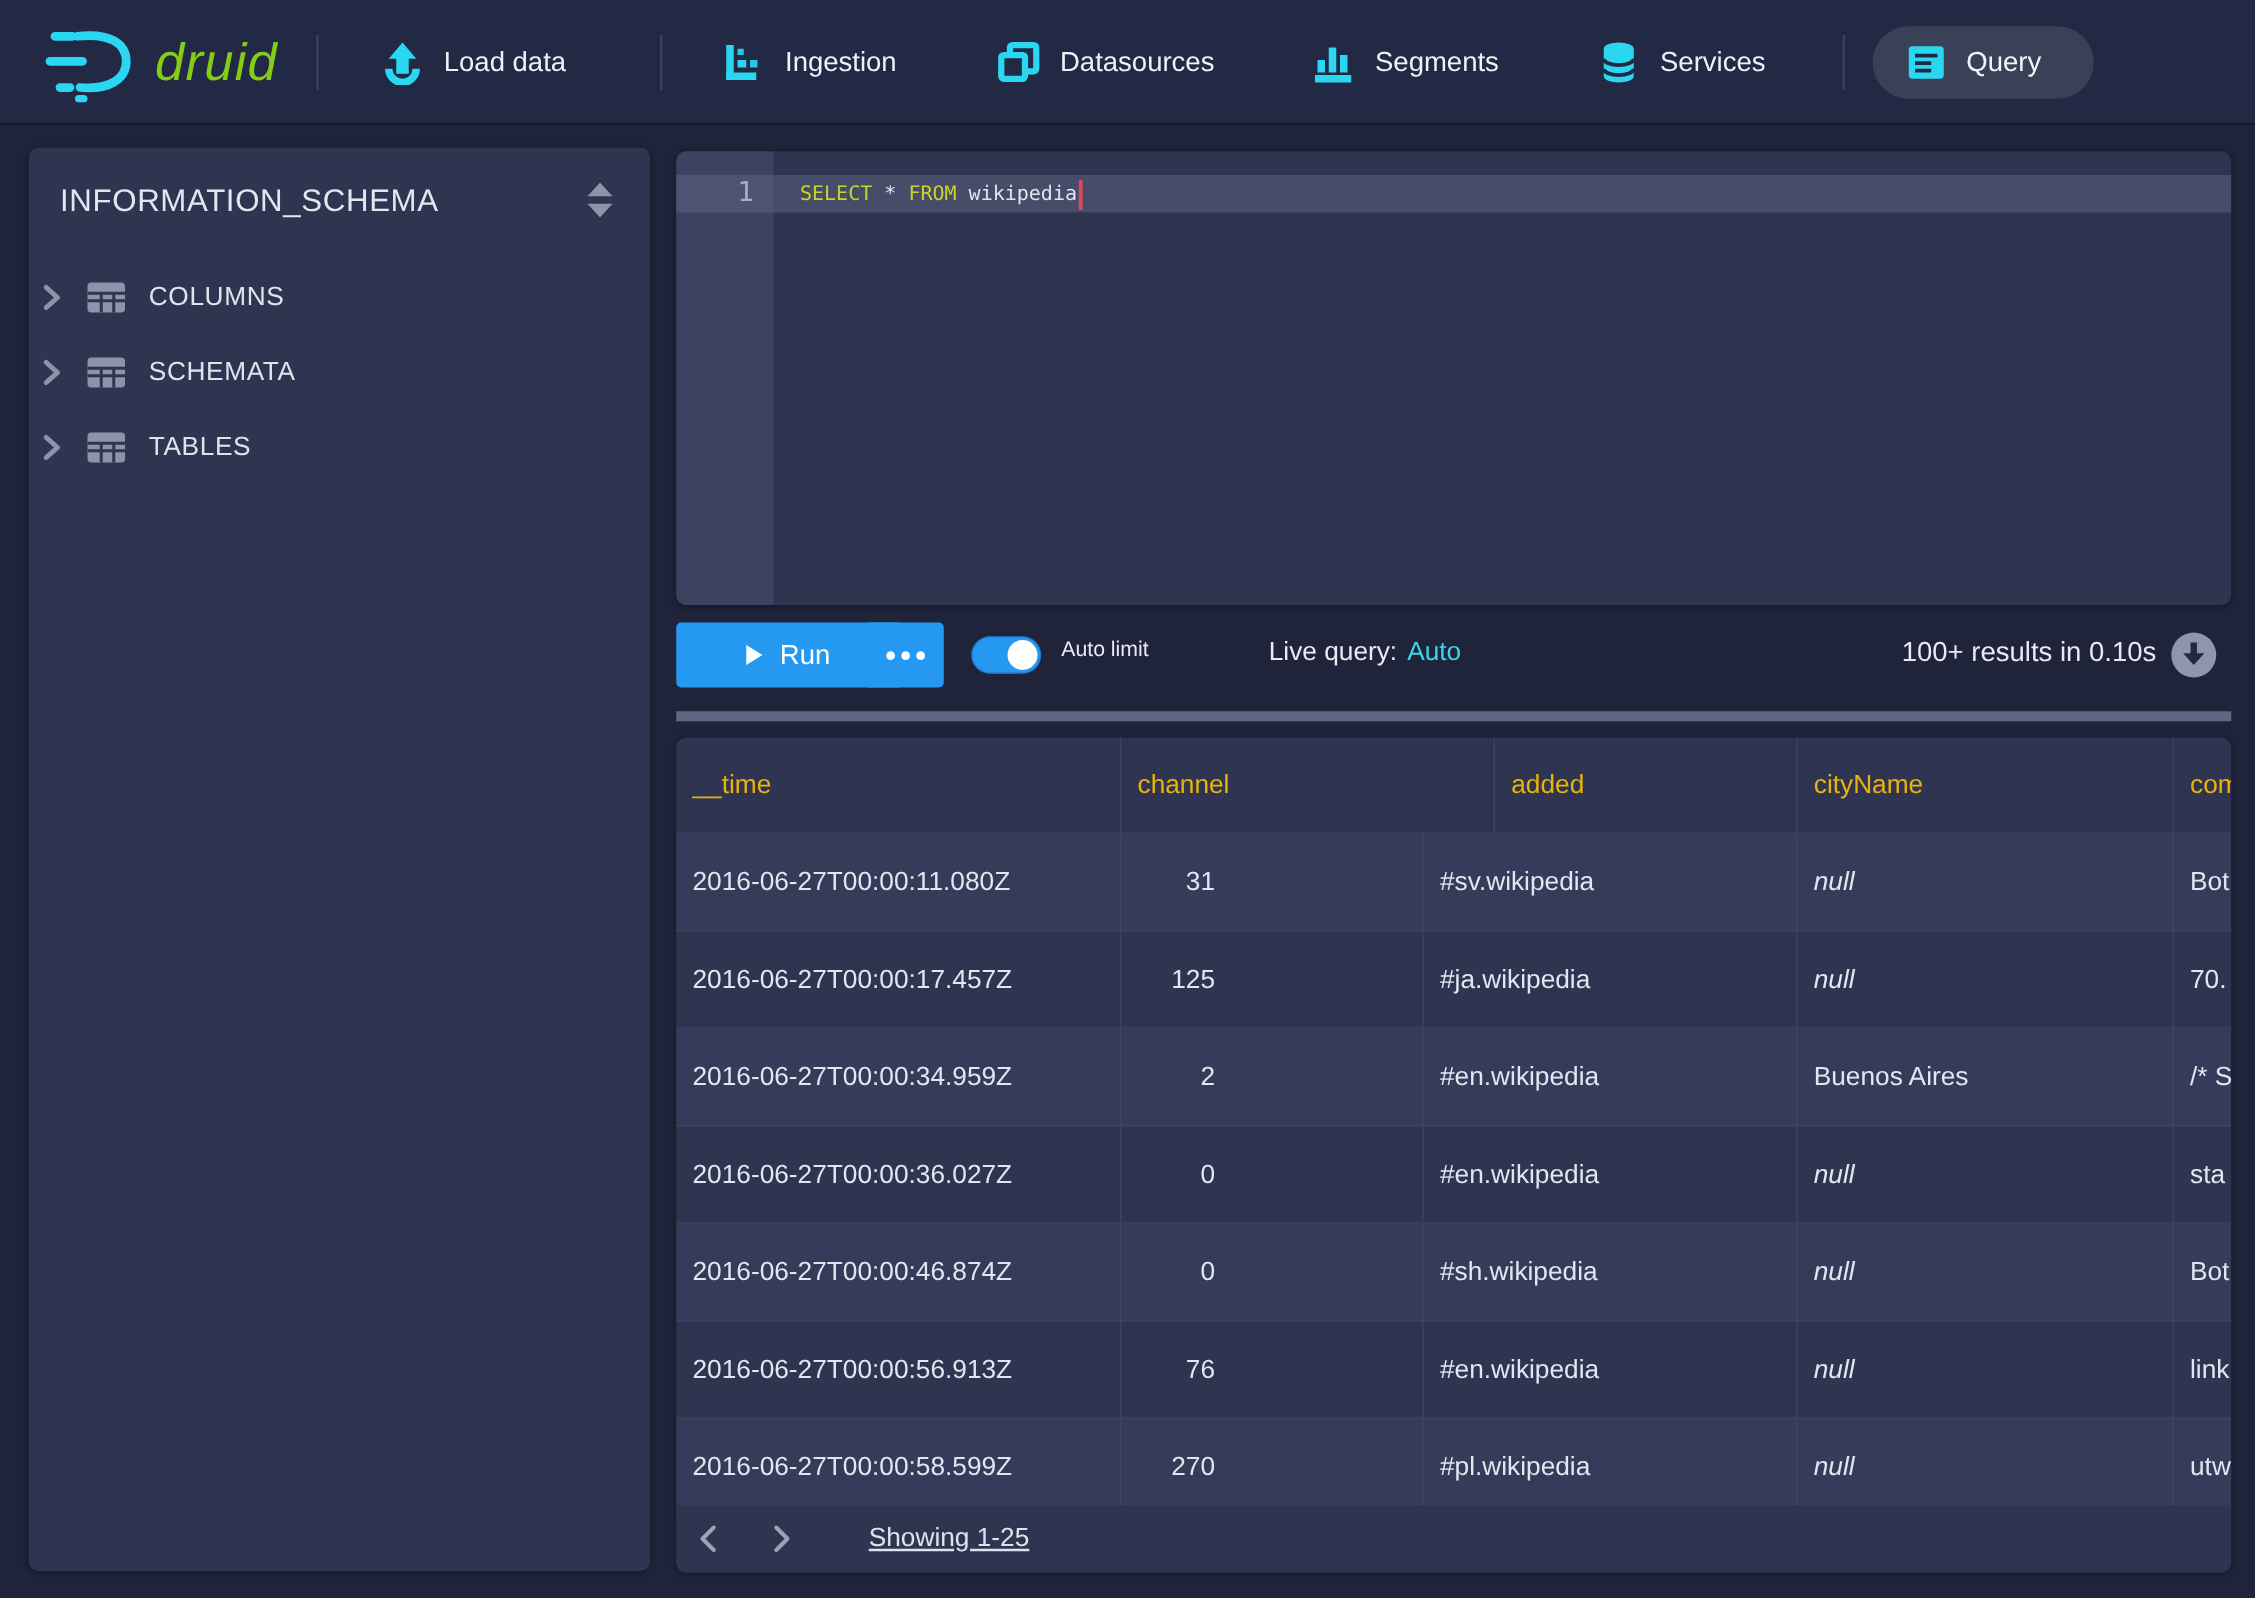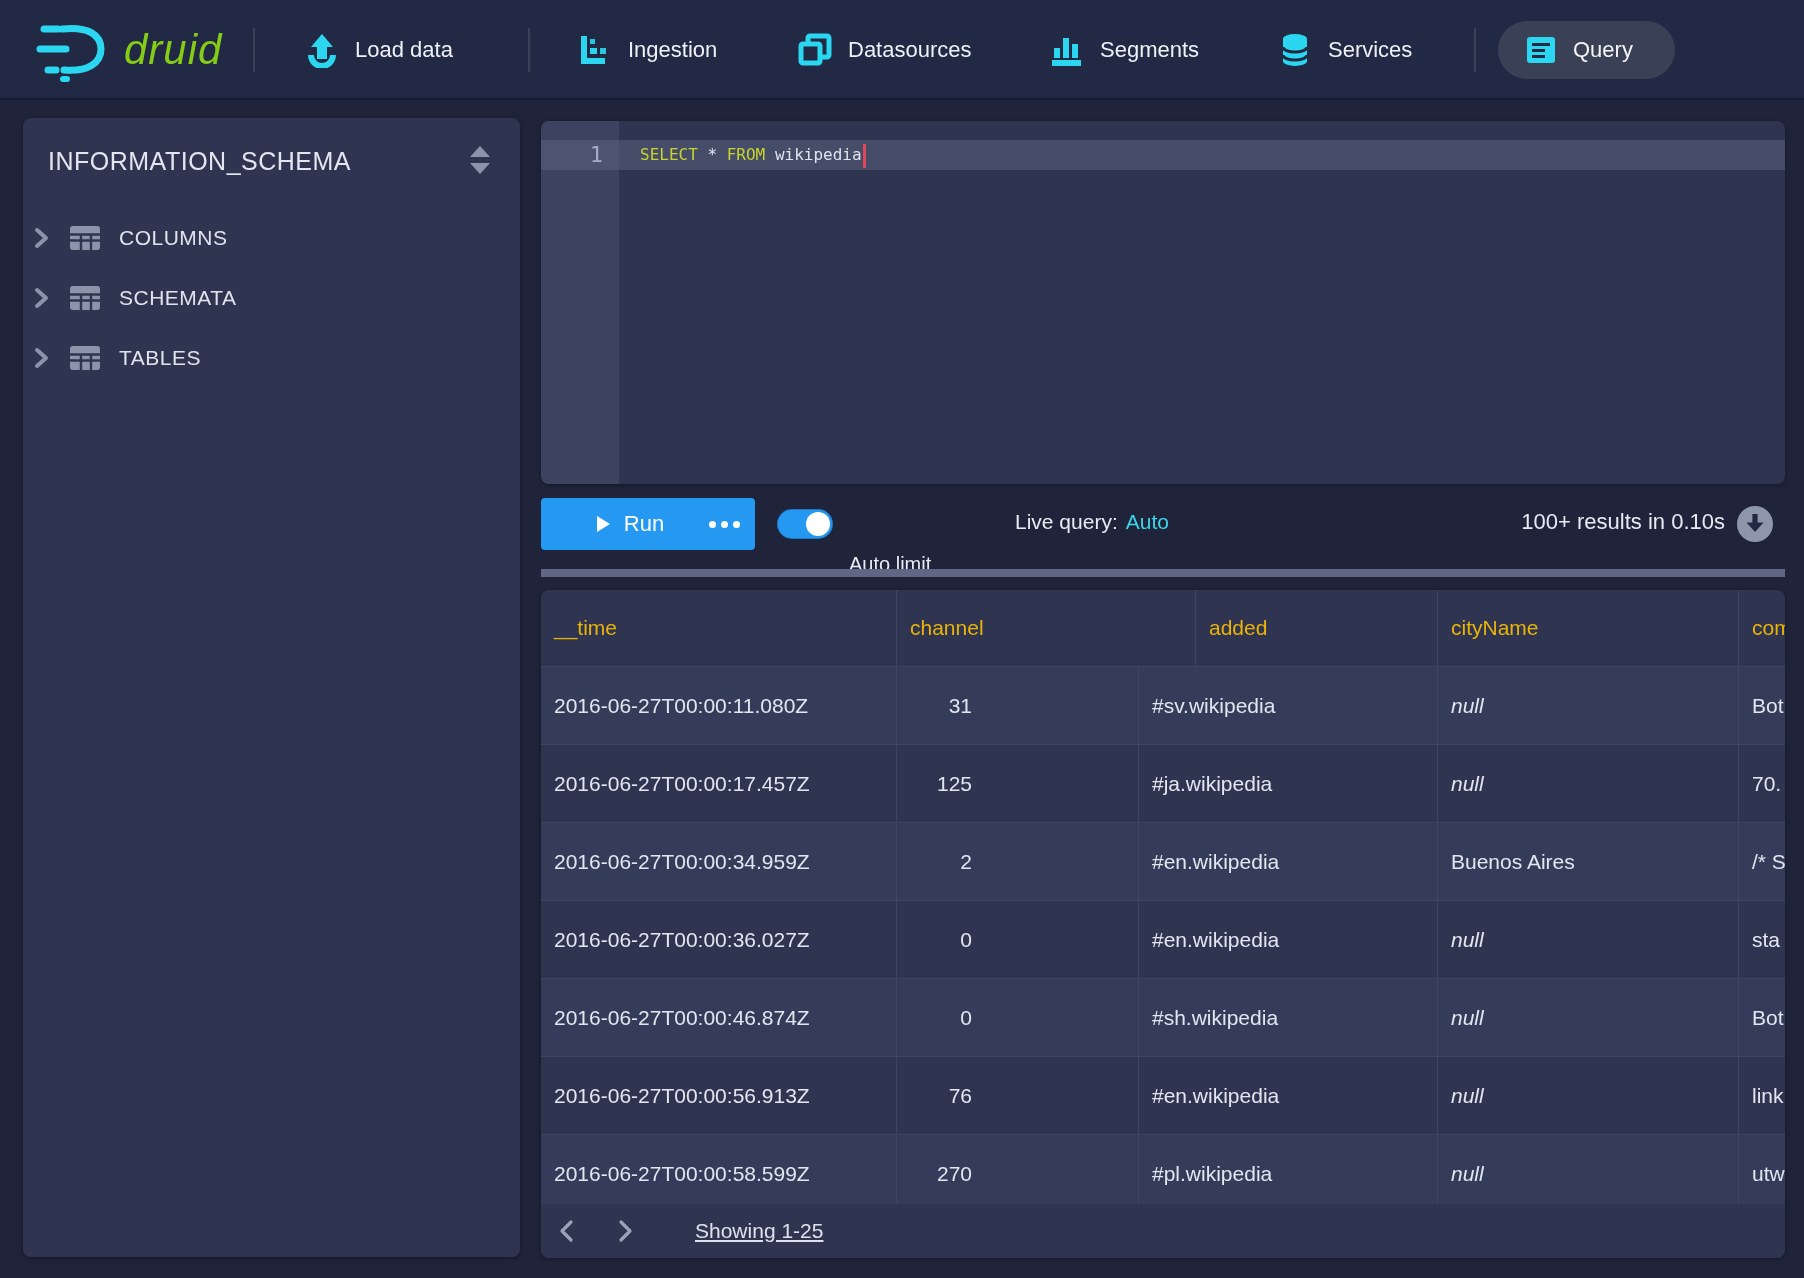--- a/index.html
+++ b/index.html
@@ -52,21 +52,21 @@
   .run-btn { position:absolute; left:0; top:0; width:179px; height:52px; background:#2598f2;
              border:none; border-radius:4px 0 0 4px; display:flex; align-items:center; justify-content:center;
              gap:14px; color:#fff; font-size:22px; font-family:inherit; cursor:pointer; }
   .play-tri { width:0; height:0; border-left:13px solid #fff; border-top:8px solid transparent; border-bottom:8px solid transparent; }
   .more-btn { position:absolute; left:153px; top:0; width:61px; height:52px; background:#2598f2; border:none;
               border-radius:0 4px 4px 0; display:flex; align-items:center; justify-content:center; gap:5px; cursor:pointer; }
   .more-btn i { width:7px; height:7px; border-radius:50%; background:#fff; }
   .switch { position:absolute; left:236px; top:11px; width:56px; height:30px; border-radius:15px;
             background:#2598f2; cursor:pointer; box-shadow:inset 0 0 0 1px rgba(0,0,0,.2); }
   .switch .knob { position:absolute; right:3px; top:3px; width:24px; height:24px; border-radius:50%; background:#fff; }
-  .auto-limit { position:absolute; left:308px; top:12px; font-size:20px; color:#e8ebf2;margin-top:43px; }
+  .auto-limit { position:absolute; left:308px; top:12px; font-size:17px; color:#e8ebf2; }
   .live-query { position:absolute; left:474px; top:12px; font-size:21px; color:#e8ebf2; }
   .live-query b { font-weight:400; color:#3bd6e8; cursor:pointer; margin-left:8px; }
   .result-summary { position:absolute; right:60px; top:11px; font-size:22px; color:#e6eaf2; }
   .download-btn { position:absolute; right:11px; top:7px; width:38px; height:38px; border:none; background:transparent; cursor:pointer; }
 
   .splitter { position:absolute; left:541px; top:569px; width:1244px; height:8px; background:#5f6784; cursor:row-resize; }
 
   
   .results { position:absolute; left:541px; top:590px; width:1244px; height:668px;
              background:#2f3550; border-radius:8px; overflow:hidden; box-shadow:0 1px 5px rgba(0,0,0,.35); }

